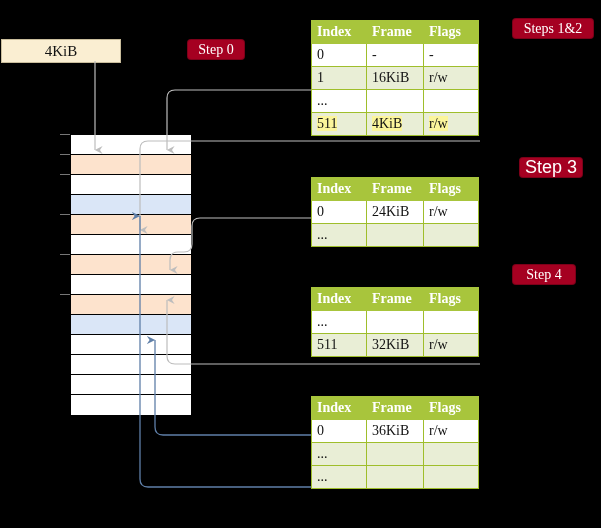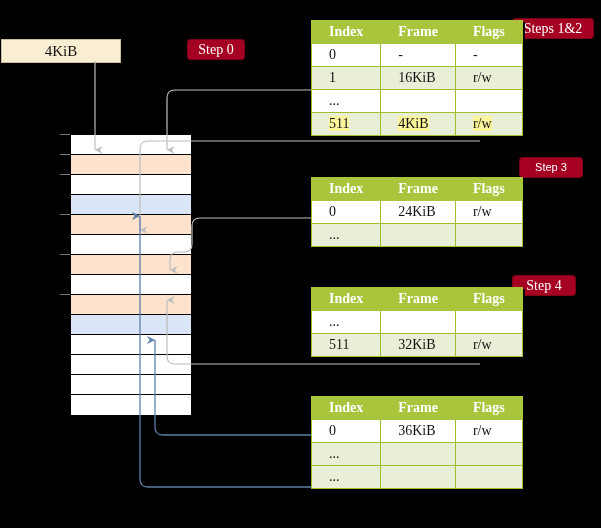--- a/index.html
+++ b/index.html
@@ -6,40 +6,40 @@
   body{width:601px;height:528px;position:relative;overflow:hidden;
        font-family:"Liberation Serif",serif;}
   .stage{position:absolute;left:0;top:0;width:601px;height:528px;}
 
   
   .badge{position:absolute;background:#a50021;color:#fff;
          border-radius:3px;text-align:center;
          font-family:"Liberation Serif",serif;font-size:14px;
          line-height:19px;height:19px;white-space:nowrap;
          box-shadow:0 0 0 1px #7d0019;}
-  .badge.sans{font-family:"Liberation Sans",sans-serif;font-size:11px;}
+  .badge.sans{font-family:"Liberation Sans",sans-serif;font-size:18px;}
 
   
   .pagebox{position:absolute;background:#faeed2;border:1px solid #c9bd9c;
            text-align:center;font-size:15px;color:#111;
            line-height:22px;height:22px;}
 
   
   .memcol{position:absolute;left:70px;top:134px;width:120px;height:280px;
           border:1px solid #000;box-sizing:border-box;background:#fff;}
   .memrow{position:absolute;left:0;width:120px;height:20px;
           border-bottom:1px solid #000;box-sizing:border-box;}
   .memrow.last{border-bottom:none;}
   .memtick{position:absolute;width:10px;height:1px;background:#777;left:60px;}
 
   
   .ptable{position:absolute;border-collapse:collapse;
           background:#fff;font-size:14px;color:#111;
           box-shadow:2px 2px 0 #000;}
-  .ptable td,.ptable th{border:1px solid #9fbe2b;padding:1px 17px;
+  .ptable td,.ptable th{border:1px solid #9fbe2b;padding:1px 5px;
           height:23px;box-sizing:border-box;text-align:left;
           font-weight:normal;vertical-align:middle;}
   .ptable th{background:#a8c53c;color:#fff;font-weight:bold;
           border:1px solid #a8c53c;font-size:14px;}
   .ptable tr.alt td{background:#e9eed6;}
   .ptable td.c-index{width:55px;}
   .ptable td.c-frame{width:57px;}
   .ptable td.c-flags{width:55px;}
   .ptable th.c-index{width:55px;}
   .ptable th.c-frame{width:57px;}
@@ -113,21 +113,21 @@
       <path d="M480,435 L163,435 Q155,435 155,427 L155,340" marker-end="url(#ab)"></path>
 
       <path d="M480,487 L148,487 Q140,487 140,479 L140,216" marker-end="url(#ab)"></path>
     </g>
   </svg>
 
   <div id="badges">
       <div class="badge" style="left: 188px; top: 40px; width: 56px;">Step 0</div>
       <div class="badge" style="left: 513px; top: 19px; width: 80px; font-family: Liberation Serif, serif;">Steps 1&amp;2</div>
       <div class="badge sans" style="left: 520px; top: 158px; width: 62px;">Step 3</div>
-      <div class="badge" style="left: 513px; top: 276px; width: 62px;">Step 4</div>
+      <div class="badge" style="left: 513px; top: 265px; width: 62px;">Step 4</div>
     </div>
 
   <div id="tables">
       <table class="ptable" style="left: 311px; top: 20px;">
         <thead>
           <tr>
             <th class="c-index">Index</th>
             <th class="c-frame">Frame</th>
             <th class="c-flags">Flags</th>
           </tr>

